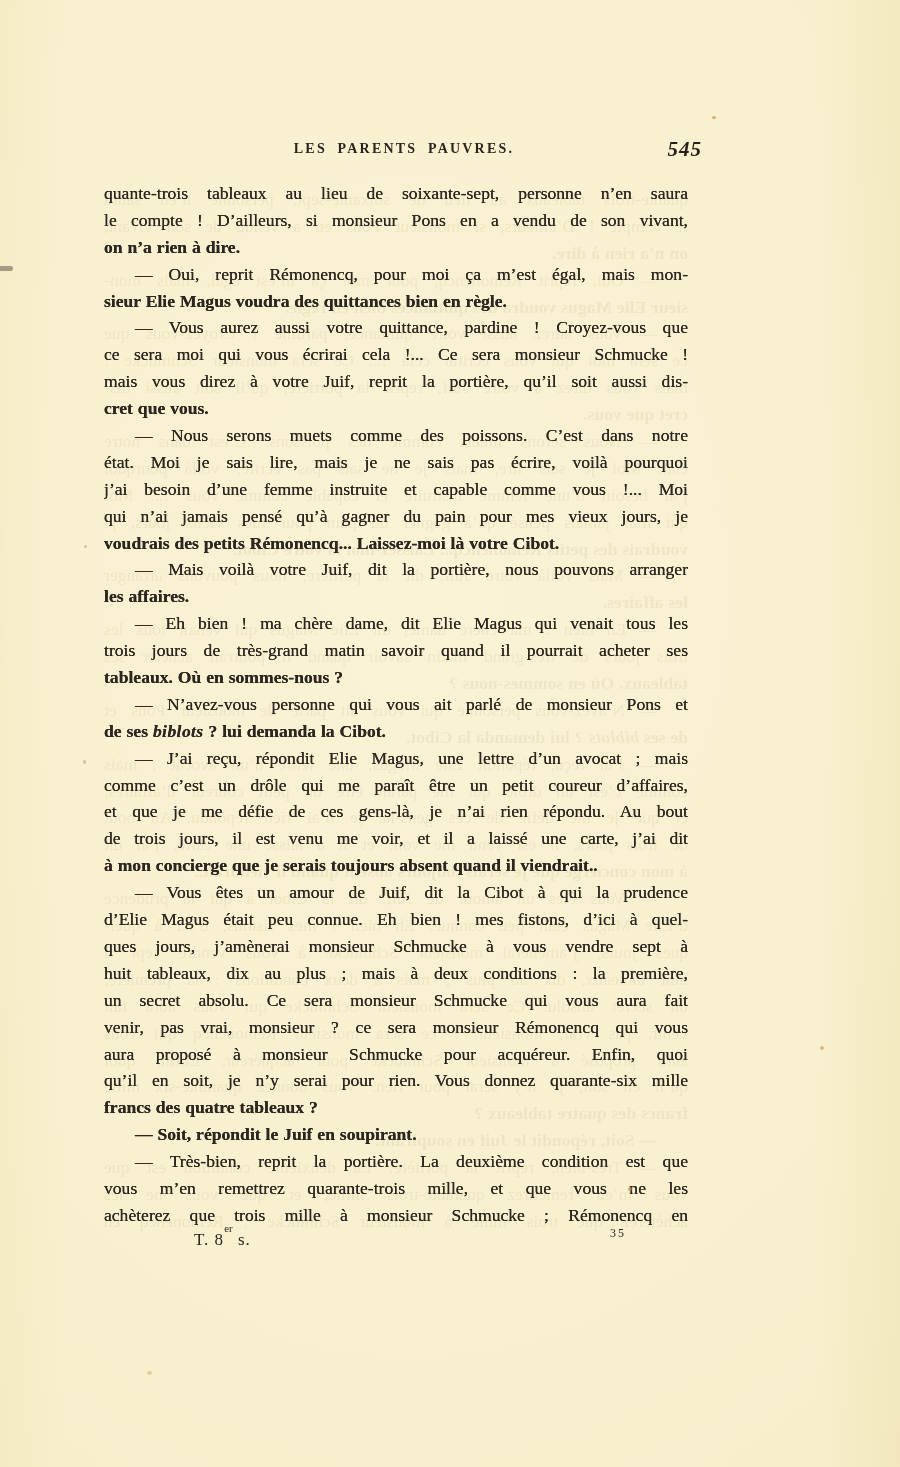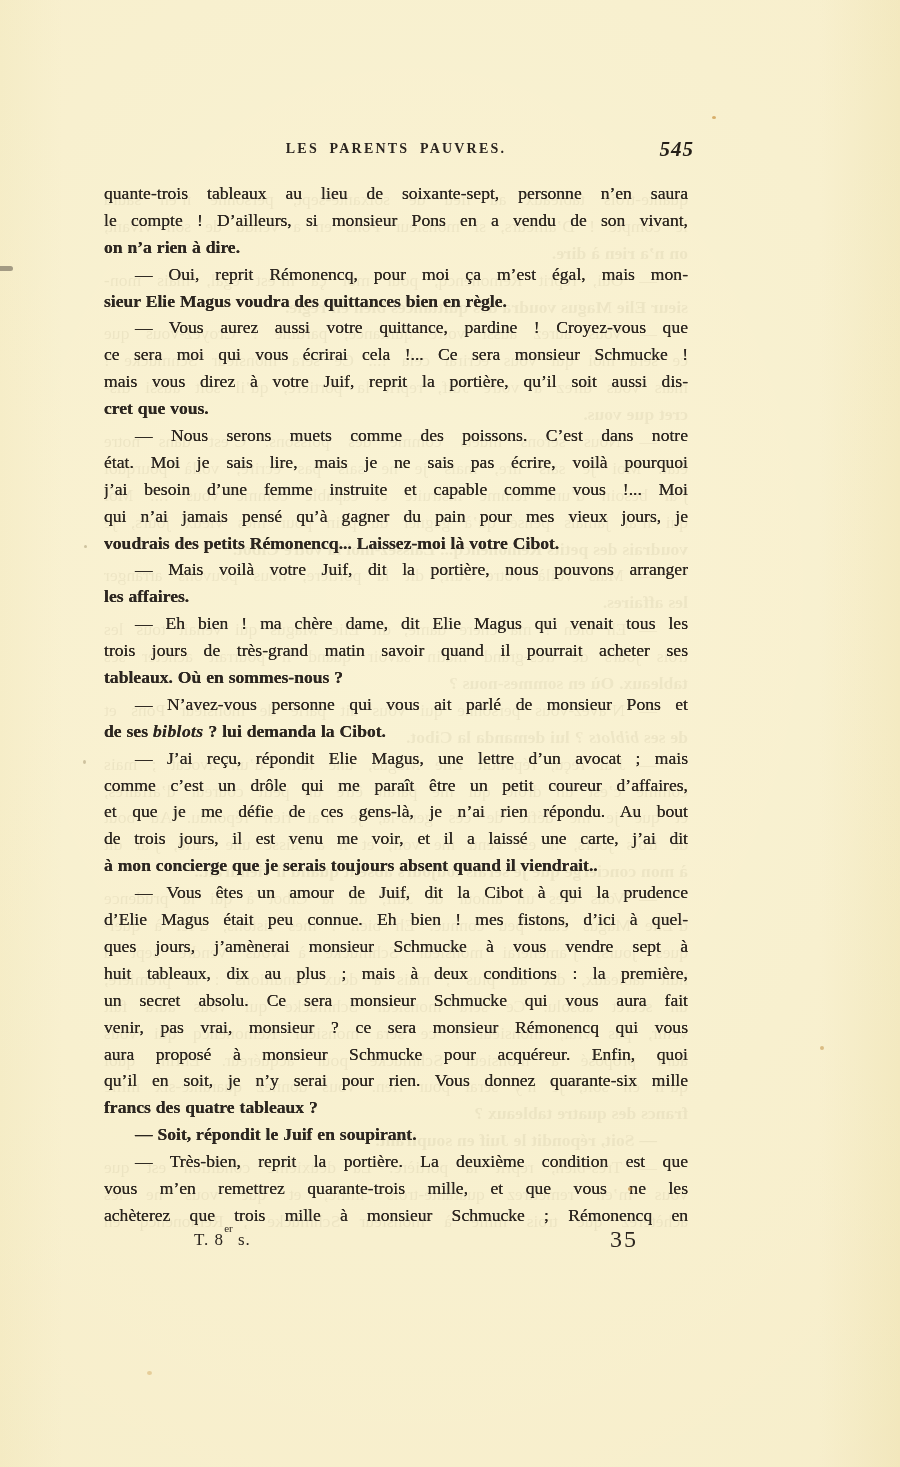--- a/index.html
+++ b/index.html
@@ -9,21 +9,21 @@
     margin:0 auto;
     background:
       radial-gradient(ellipse 1200px 1600px at 46% 40%, rgba(255,252,230,.35), rgba(0,0,0,0) 70%),
       linear-gradient(90deg,#f4eac2 0%,#f7eecb 7%,#f7eecb 91%,#f2e7bc 100%),
       #f6edc8;
     overflow:hidden;
     font-family:"Liberation Serif","DejaVu Serif",serif;
     color:#2c2620;
   }
   
-  .header{position:absolute;left:104px;top:141px;width:584px;height:30px;}
+  .header{position:absolute;left:112px;top:141px;width:584px;height:30px;}
   .running-title{
     display:block;text-align:center;
     font-size:14px;font-weight:bold;letter-spacing:2.2px;word-spacing:5px;
     color:#2b2520;
   }
   .folio{
     position:absolute;right:-6px;top:-4px;
     font-size:21px;font-weight:bold;letter-spacing:1px;color:#262019;font-style:italic;
   }
   
@@ -48,21 +48,21 @@
     color:#7d6f4a;opacity:.085;filter:blur(.7px);
     pointer-events:none;word-spacing:.5px;
   }
   .ghost .line{height:26.9px;overflow:hidden;text-align:justify;text-align-last:justify;}
   .ghost .line.p-start{text-indent:31px;}
   .ghost .line.p-end{text-align:left;text-align-last:left;}
   
   .footer{position:absolute;left:0;top:1228px;width:900px;height:28px;font-size:17px;}
   .signature{position:absolute;left:194px;top:0;letter-spacing:1px;}
   .signature sup{font-size:11px;position:relative;top:-6px;letter-spacing:0;}
-  .sheet-number{position:absolute;left:610px;top:-2px;font-size:24px;letter-spacing:2px;}
+  .sheet-number{position:absolute;left:610px;top:-2px;font-size:12px;letter-spacing:2px;}
   
   .speck{position:absolute;border-radius:50%;pointer-events:none;}
   .s1{left:712px;top:116px;width:4px;height:3px;background:#cf9d50;opacity:.8;}
   .s2{left:820px;top:1046px;width:4px;height:4px;background:#c79a52;opacity:.6;}
   .s3{left:628px;top:1187px;width:4px;height:4px;background:#bb8440;opacity:.7;}
   .s4{left:147px;top:1371px;width:5px;height:4px;background:#d3ab64;opacity:.5;}
   .s5{left:84px;top:545px;width:3px;height:3px;background:#8f7d55;opacity:.4;}
   .s6{left:83px;top:760px;width:3px;height:4px;background:#8f7d55;opacity:.4;}
   .edge-mark{
     position:absolute;left:0;top:266px;width:13px;height:5px;

